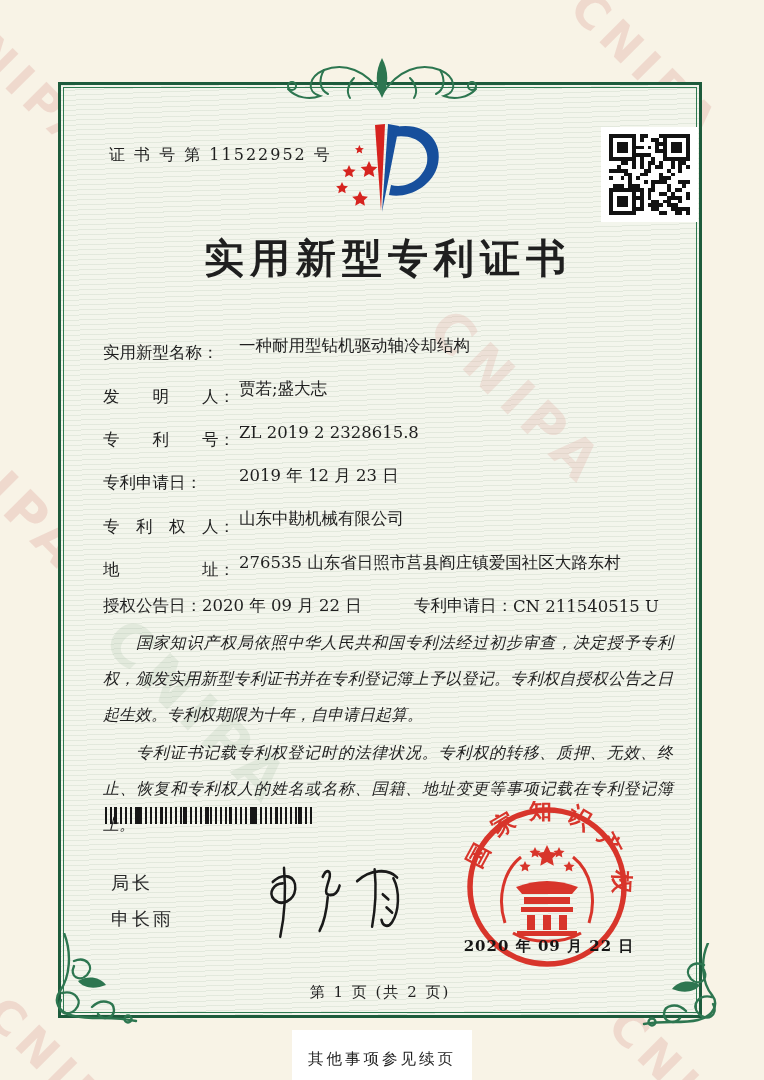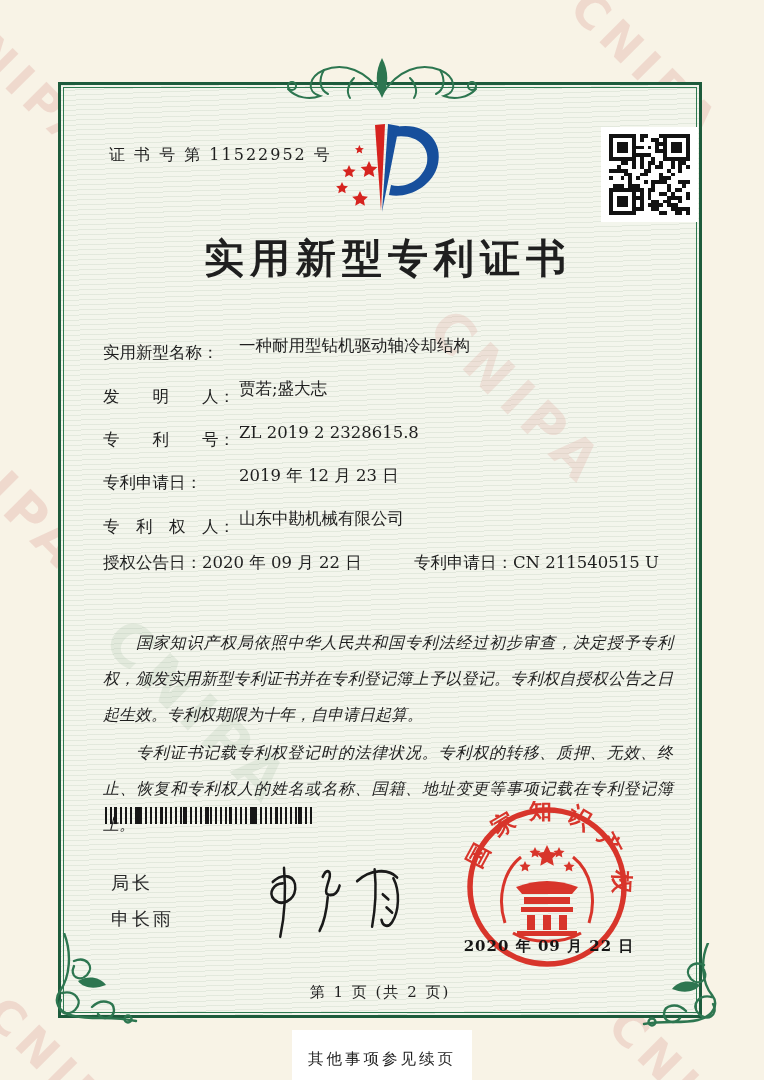--- a/index.html
+++ b/index.html
@@ -260,20 +260,24 @@
       </div>
       <div class="row">
         <span class="flabel-main">专利申请日：</span>
         <span>2019 年 12 月 23 日</span>
       </div>
       <div class="row">
         <span class="flabel-main">专　利　权　人：</span>
         <span>山东中勘机械有限公司</span>
       </div>
       <div class="row">
+        <span class="flabel-main">地　　　　　址：</span>
+        <span>276535 山东省日照市莒县阎庄镇爱国社区大路东村</span>
+      </div>
+      <div class="row">
         <span>授权公告日：</span><span class="auth-v1">2020 年 09 月 22 日</span>
         <span>专利申请日：</span><span>CN 211540515 U</span>
       </div>
     </div>
 
     <div class="paras">
       <p>国家知识产权局依照中华人民共和国专利法经过初步审查，决定授予专利权，颁发实用新型专利证书并在专利登记簿上予以登记。专利权自授权公告之日起生效。专利权期限为十年，自申请日起算。</p>
       <p>专利证书记载专利权登记时的法律状况。专利权的转移、质押、无效、终止、恢复和专利权人的姓名或名称、国籍、地址变更等事项记载在专利登记簿上。</p>
     </div>
 

